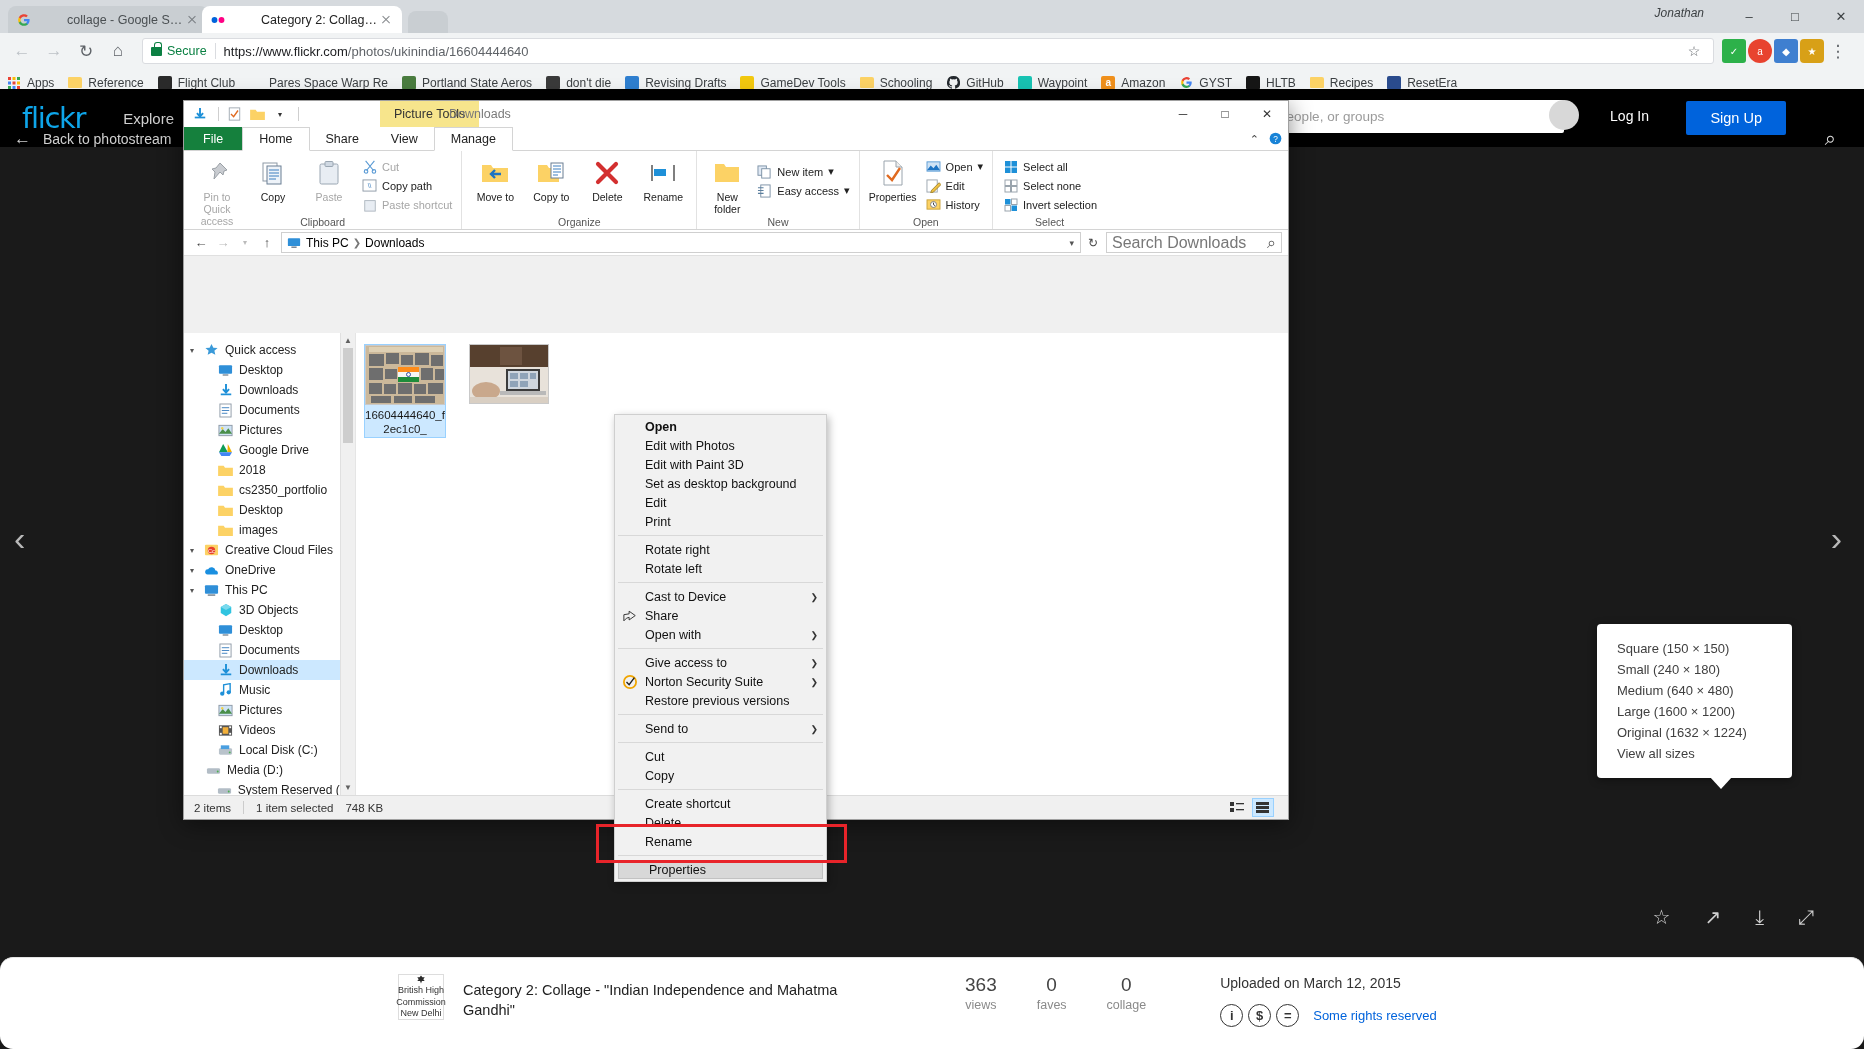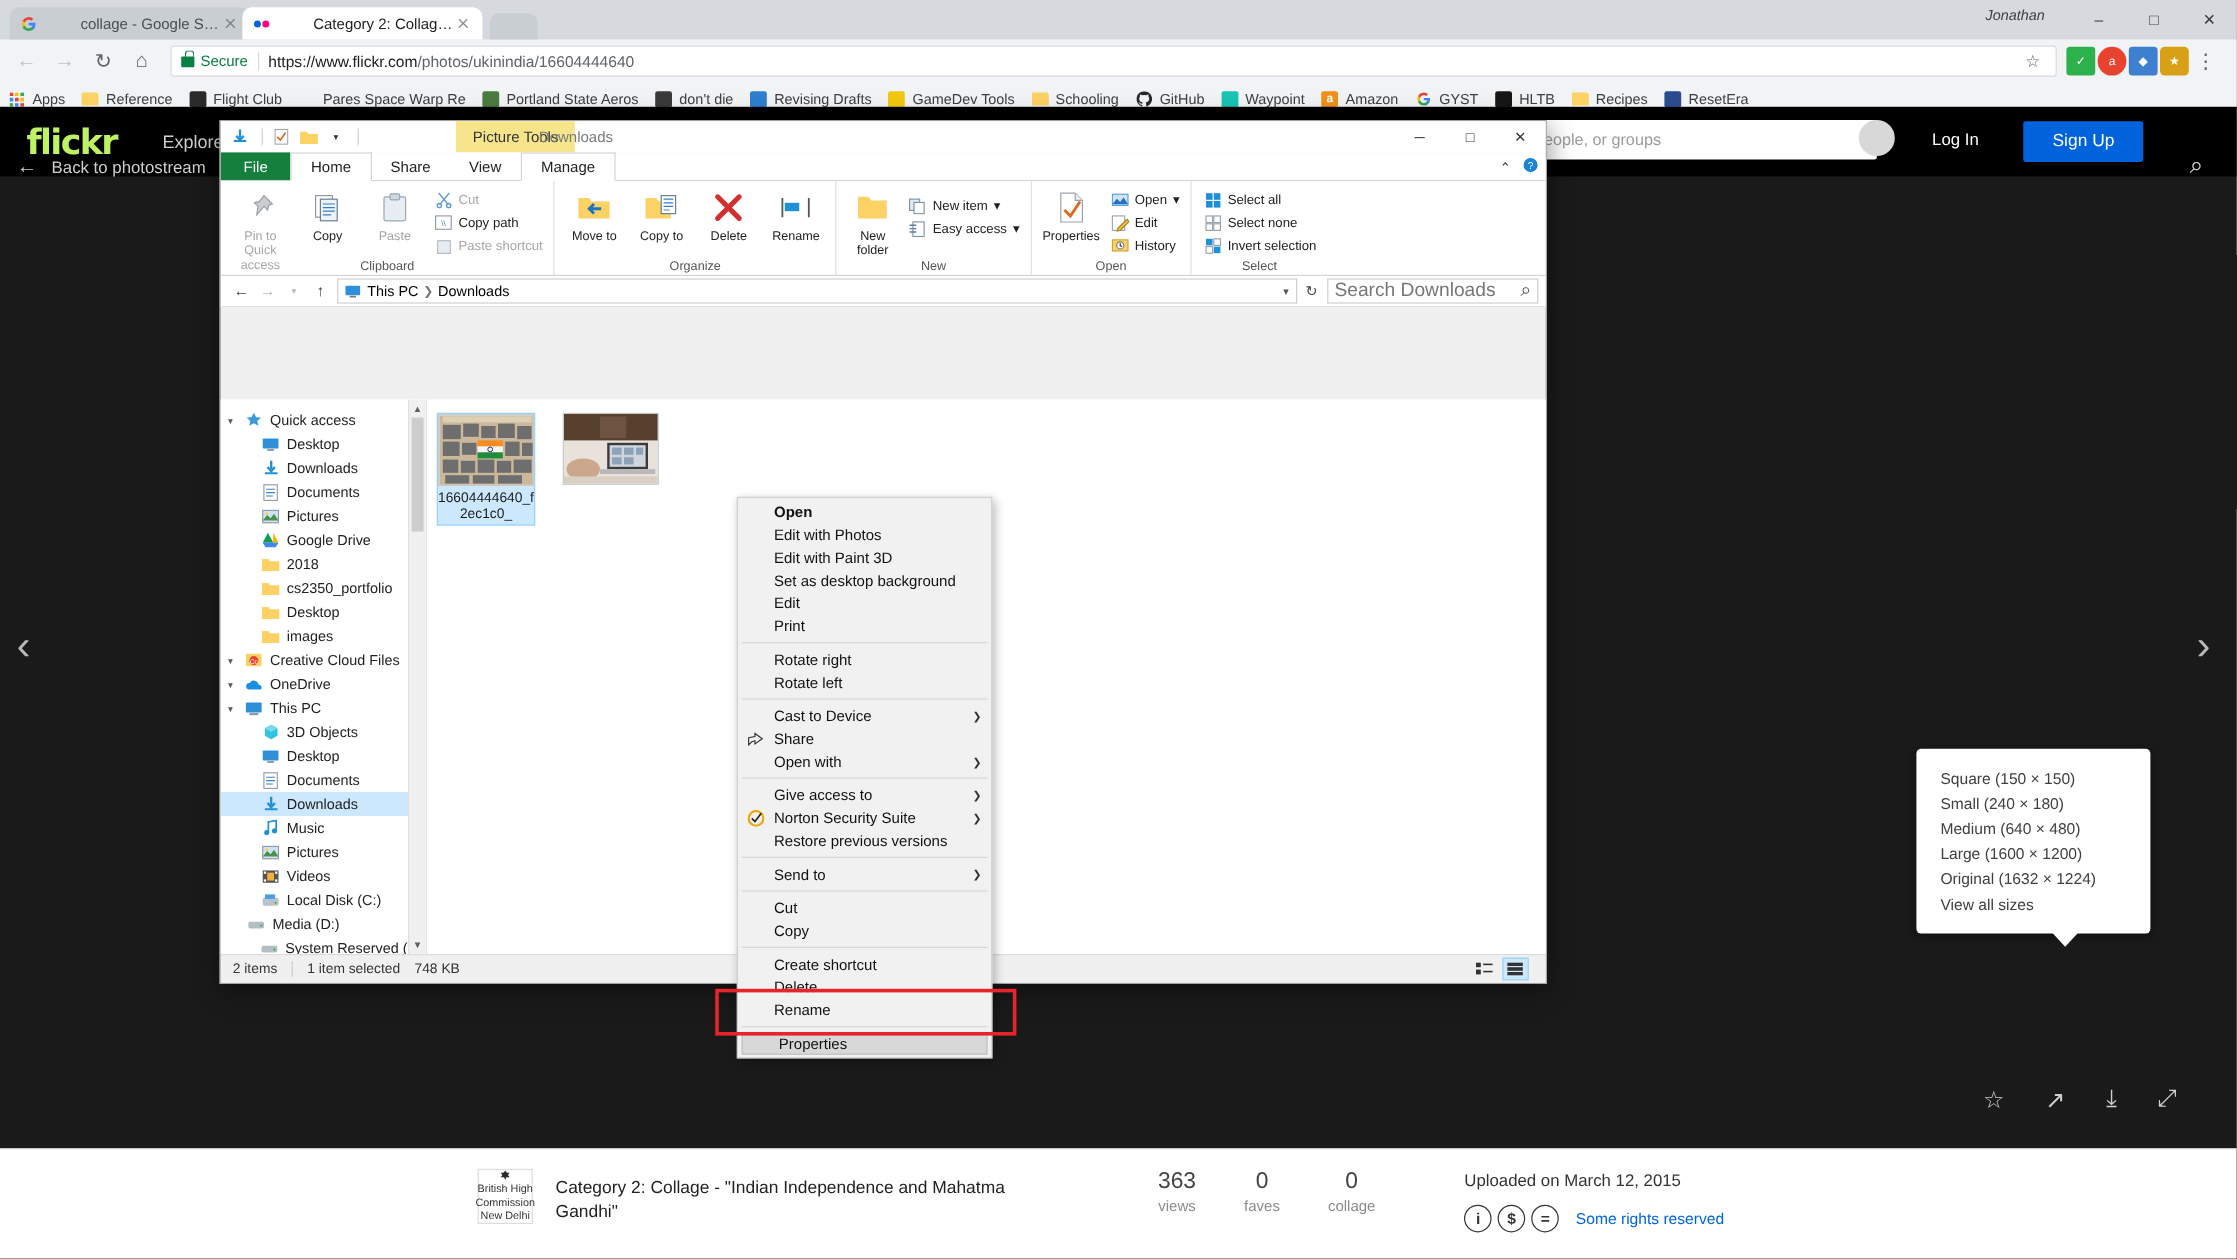--- a/index.html
+++ b/index.html
@@ -57,42 +57,42 @@
 
   .bookmarks{height:28px;background:#f1f3f4;display:flex;align-items:center;padding:0 6px;font-size:12px;color:#3c4043;border-bottom:1px solid #dadce0;overflow:hidden;}
   .bm{display:flex;align-items:center;margin-right:13px;white-space:nowrap;}
   .bm .bmico{width:16px;height:16px;margin-right:5px;flex:0 0 16px;display:flex;align-items:center;justify-content:center;font-size:10px;border-radius:2px;}
   .bm .bmlabel{font-size:12px;}
   .foldico{width:14px;height:11px;background:#fcd265;border-radius:1px 2px 1px 1px;}
 
   
   #flickr{position:absolute;left:0;top:89px;right:0;bottom:0;background:#1a1a1a;overflow:hidden;}
   .fl-header{height:58px;background:#000;display:flex;align-items:center;padding:0 22px;position:relative;}
-  .fl-logo{font-size:29px;font-weight:bold;color:#bef264;letter-spacing:-1.3px;margin-right:38px;font-family:"DejaVu Sans",sans-serif;}
+  .fl-logo{font-size:29px;font-weight:normal;color:#0ea5e9;letter-spacing:-1.3px;margin-right:38px;font-family:"DejaVu Sans",sans-serif;}
   .fl-nav{color:#d0d0d0;font-size:15px;margin-right:34px;}
   .fl-search{position:absolute;right:300px;top:11px;width:360px;height:33px;background:#fff;border-radius:2px;display:flex;align-items:center;padding:0 10px;color:#9b9b9b;font-size:13.5px;}
   .fl-login{position:absolute;right:215px;top:19px;color:#fff;font-size:14px;}
   .fl-signup{position:absolute;right:78px;top:12px;background:#0063dc;color:#fff;font-size:14.5px;padding:9px 24px;border-radius:2px;}
   .fl-avatar{position:absolute;right:285px;top:11px;width:30px;height:30px;border-radius:50%;background:#d8d8d8;}
   .fl-back{position:absolute;left:14px;top:40px;color:#cfcfcf;font-size:14px;display:flex;align-items:center;}
   .fl-back .arr{font-size:17px;margin-right:12px;}
   .fl-searchicon{position:absolute;right:28px;top:38px;color:#dcdcdc;font-size:20px;}
   .fl-chev{position:absolute;color:#b9b9b9;font-size:34px;font-weight:200;}
   .fl-chev.l{left:14px;top:430px;} .fl-chev.r{right:22px;top:430px;}
 
   .fl-sizes{
     position:absolute;right:72px;top:535px;width:195px;background:#fff;border-radius:4px;
     padding:14px 0 14px 0;box-shadow:0 2px 8px rgba(0,0,0,.4);
   }
   .fl-sizes .sz{padding:3px 20px;font-size:13px;color:#404040;}
   .fl-sizes:after{content:"";position:absolute;right:60px;bottom:-11px;border-left:11px solid transparent;border-right:11px solid transparent;border-top:12px solid #fff;}
 
   .fl-actions{position:absolute;right:50px;bottom:120px;display:flex;align-items:center;gap:34px;color:#cfcfcf;font-size:20px;}
 
-  .fl-bottom{position:absolute;left:0;right:0;bottom:0;height:92px;background:#fff;border-top:1px solid #e4e4e4;display:flex;align-items:flex-start;padding:14px 0 0 0;}
+  .fl-bottom{position:absolute;left:0;right:0;bottom:0;height:92px;background:#fff;border-top:1px solid #e4e4e4;display:flex;align-items:flex-start;padding:14px 0 0 0;border-radius:13px;}
   .fl-owner-ico{width:46px;height:46px;margin-left:398px;margin-top:2px;border:1px solid #ddd;background:#fff;display:flex;flex-direction:column;align-items:center;justify-content:center;font-size:3.4px;color:#333;line-height:1.25;text-align:center;}
   .fl-meta{margin-left:19px;}
   .fl-owner-row{display:flex;align-items:center;}
   .fl-owner{font-size:16.5px;color:#222;font-weight:600;}
   .fl-follow{margin-left:20px;background:#0063dc;color:#fff;font-size:14px;padding:8px 17px;border-radius:3px;display:flex;align-items:center;}
   .fl-follow .plus{font-size:16px;margin-right:5px;}
   .fl-title{margin-top:9px;font-size:14.5px;color:#222;line-height:1.35;max-width:420px;}
   .fl-stats{display:flex;margin-left:82px;margin-top:2px;gap:40px;}
   .fl-stat{text-align:center;}
   .fl-stat .n{font-size:19px;color:#444;}

